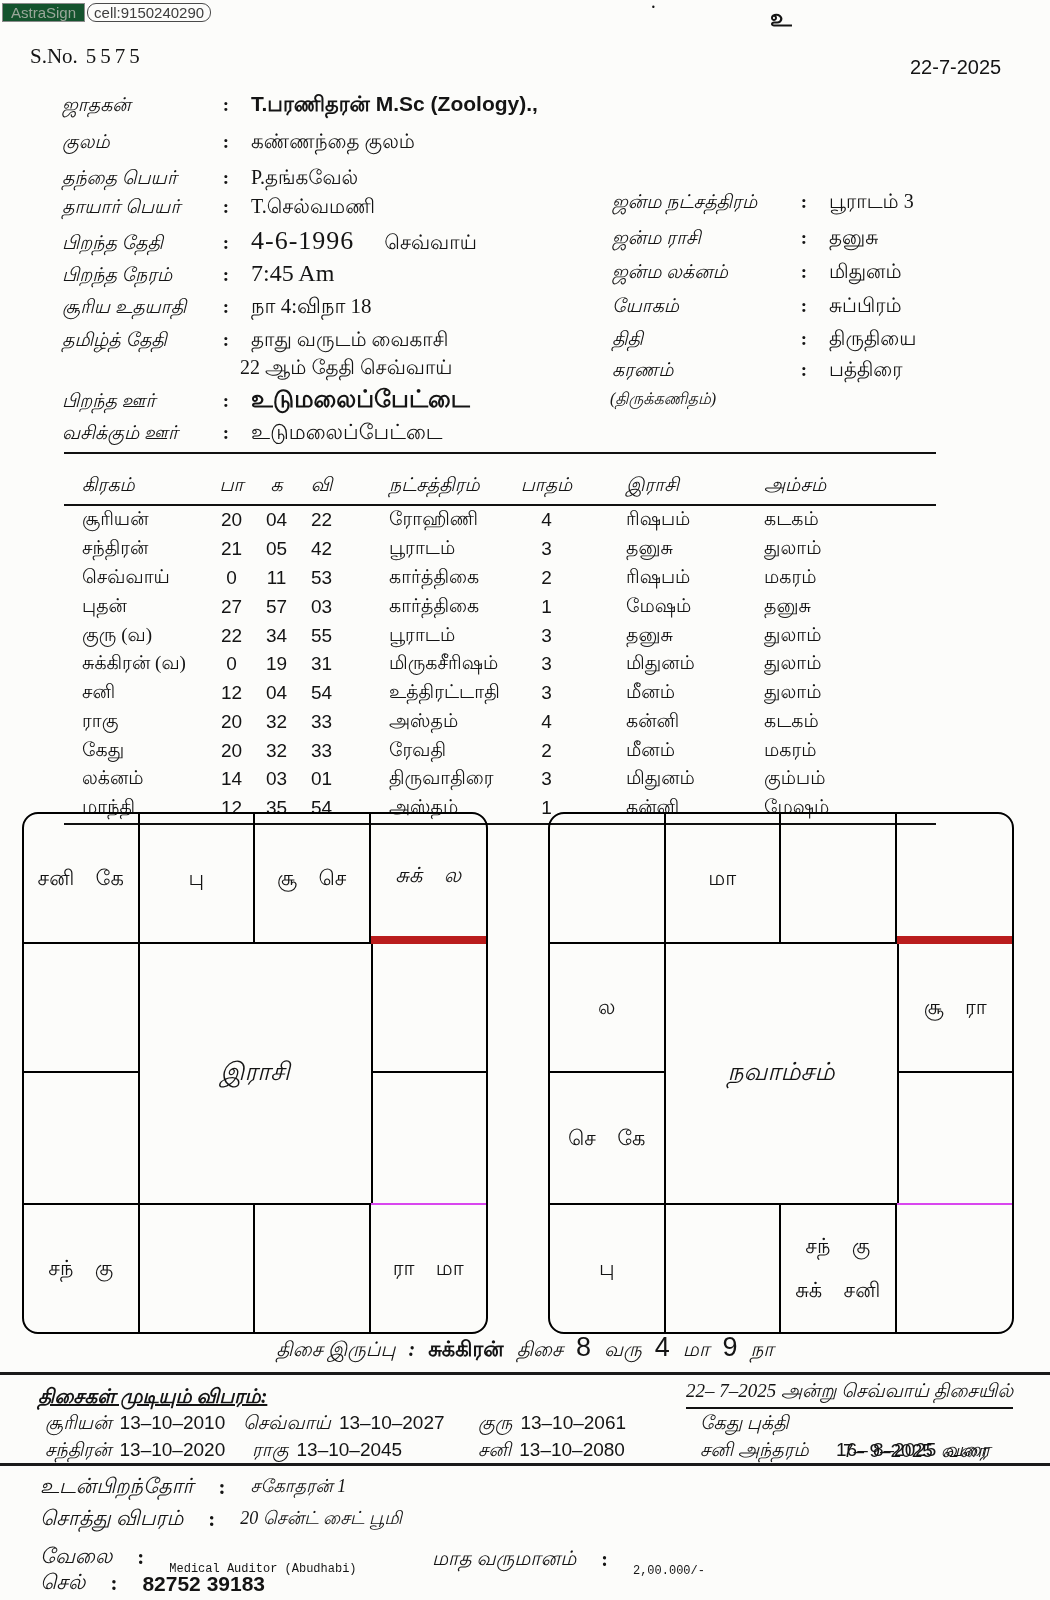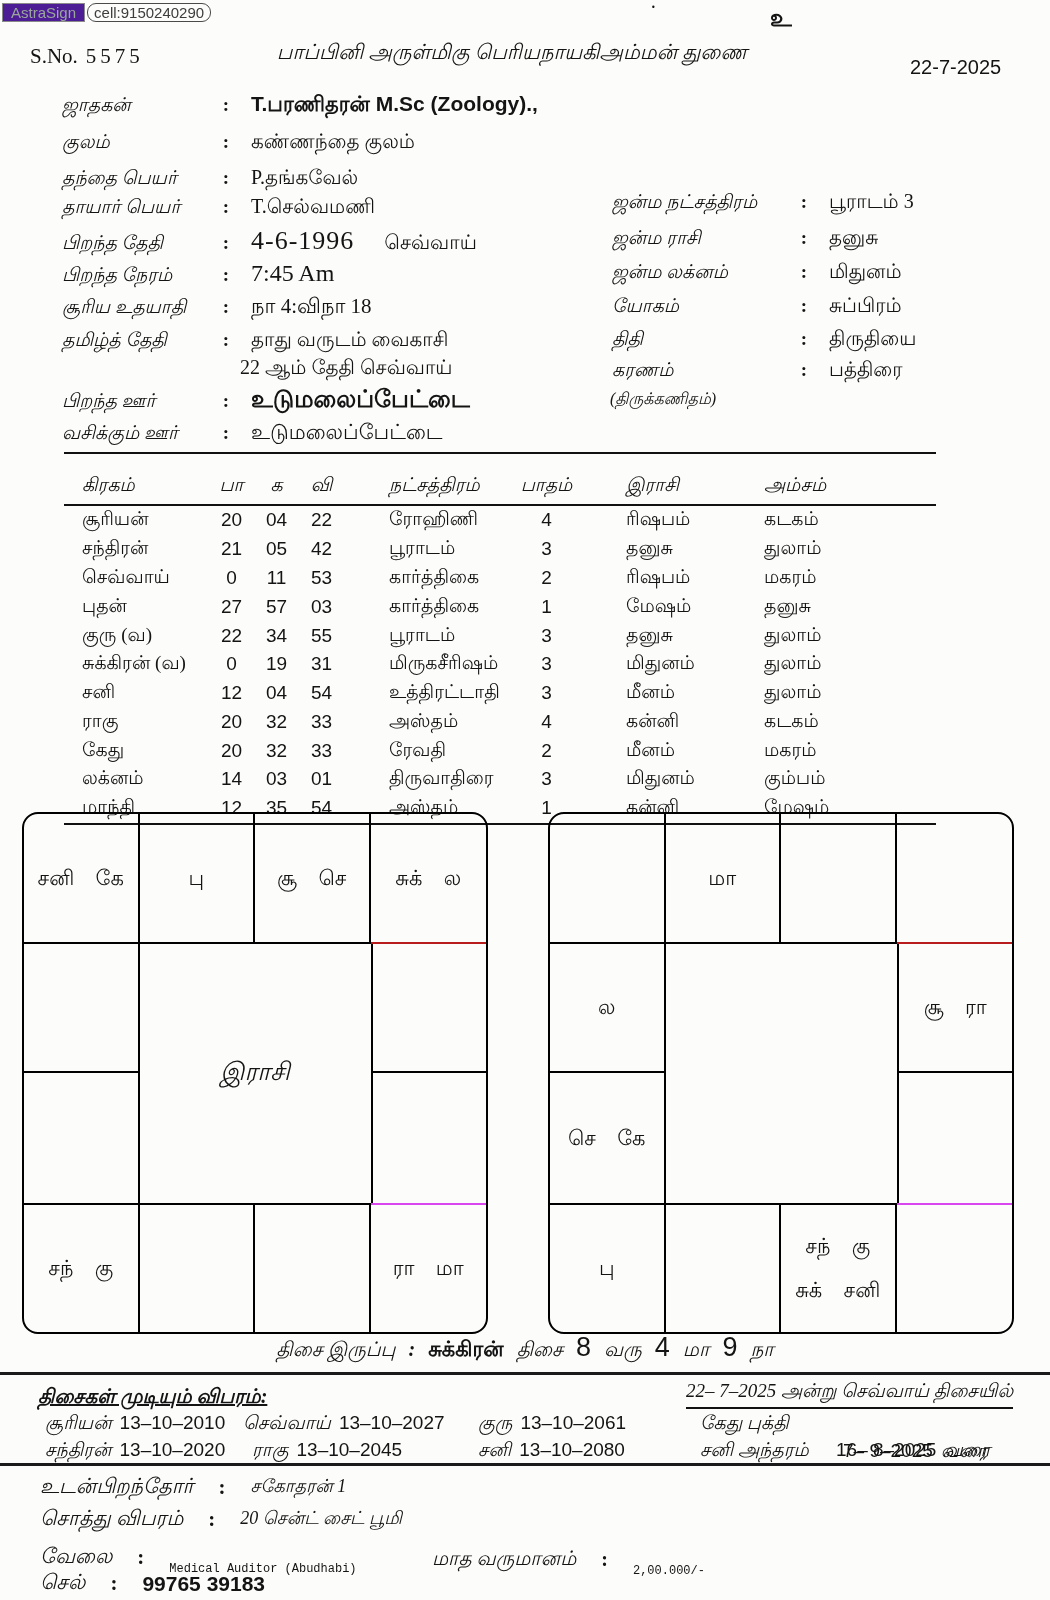--- a/index.html
+++ b/index.html
@@ -3,21 +3,21 @@
 <meta charset="utf-8">
 <style>
   html,body{margin:0;padding:0;background:#e8e8e8;}
   .page{position:relative;width:1050px;height:1600px;background:#fcfcfa;color:#141414;
         font-family:"Liberation Serif","DejaVu Serif",serif;overflow:hidden;margin:0 auto;}
   .abs{position:absolute;}
 
   
   .badges{position:absolute;left:2px;top:3px;display:flex;gap:2px;align-items:stretch;
           font-family:"Liberation Sans","DejaVu Sans",sans-serif;font-size:15px;}
-  .brand{border:1.5px solid #8a8a8a;padding:0 8px;color:#9aa79a;background:#4c1d95;}
+  .brand{border:1.5px solid #8a8a8a;padding:0 8px;color:#9aa79a;background:#14532d;}
   .cellno{border:1.5px solid #4a4a4a;border-radius:9px;padding:0 6px;color:#3d3d3d;}
   .dot{left:650px;top:-4px;font-size:20px;}
   .om{left:770px;top:5px;font-size:24px;font-weight:700;}
   .serial{left:30px;top:44px;font-size:21px;}
   .serial-num{letter-spacing:4px;margin-left:8px;}
   .doc-title{left:212px;top:40px;width:600px;text-align:center;font-size:21px;font-style:italic;}
   .doc-date{left:910px;top:56px;font-size:20px;font-family:"Liberation Sans","DejaVu Sans",sans-serif;}
 
   
   .drow{position:absolute;left:62px;display:flex;align-items:baseline;font-size:19px;}
@@ -47,21 +47,21 @@
 
   
   .chart{position:absolute;top:812px;width:462px;height:518px;border:2.5px solid #000;
          border-radius:16px;display:grid;grid-template-columns:1fr 1fr 1fr 1fr;
          grid-template-rows:1fr 1fr 1fr 1fr;overflow:hidden;}
   .chart .cc{display:flex;align-items:center;justify-content:center;font-size:21px;
              word-spacing:16px;white-space:pre-line;line-height:2.1;text-align:center;}
   .t1{grid-area:1/1;border-right:2px solid #000;border-bottom:2px solid #000;}
   .t2{grid-area:1/2;border-right:2px solid #000;border-bottom:2px solid #000;}
   .t3{grid-area:1/3;border-right:2px solid #000;border-bottom:2px solid #000;}
-  .t4{grid-area:1/4;border-bottom:2px solid #b91c1c;}
+  .t4{grid-area:1/4;border-bottom:8px solid #b91c1c;font-style:italic;}
   .ml1{grid-area:2/1;border-right:2px solid #000;border-bottom:2px solid #000;}
   .ml2{grid-area:3/1;border-right:2px solid #000;}
   .mr1{grid-area:2/4;border-left:2px solid #000;border-bottom:2px solid #000;}
   .mr2{grid-area:3/4;border-left:2px solid #000;}
   .b1{grid-area:4/1;border-right:2px solid #000;border-top:2px solid #000;}
   .b2{grid-area:4/2;border-right:2px solid #000;border-top:2px solid #000;}
   .b3{grid-area:4/3;border-right:2px solid #000;border-top:2px solid #000;}
   .b4{grid-area:4/4;border-top:2px solid #d946ef;}
   .ctr{grid-area:2/2/4/4;display:flex;align-items:center;justify-content:center;
        font-size:25px;font-style:italic;}
@@ -99,21 +99,20 @@
   <div class="badges">
     <span class="brand">AstraSign</span>
     <span class="cellno">cell:9150240290</span>
   </div>
   <div class="abs dot">·</div>
   <div class="abs om">உ</div>
 
   <div class="abs serial">
     <span>S.No.</span><span class="serial-num">5575</span>
   </div>
-  <div class="abs doc-title">பாப்பினி அருள்மிகு பெரியநாயகிஅம்மன் துணை</div>
   <div class="abs doc-date">22-7-2025</div>
 
   <div class="drow" style="top:92px">
     <div class="dlabel">ஜாதகன்</div>
     <div class="dcolon">:</div>
     <div class="dvalue v-bold">T.பரணிதரன் M.Sc (Zoology)., </div>
   </div>
   <div class="drow" style="top:130px">
     <div class="dlabel">குலம்</div>
     <div class="dcolon">:</div>
@@ -354,20 +353,21 @@
     <div class="cc t4"></div>
     <div class="cc ml1">ல</div>
     <div class="cc ml2">செ கே</div>
     <div class="cc mr1">சூ ரா</div>
     <div class="cc mr2"></div>
     <div class="cc b1">பு</div>
     <div class="cc b2"></div>
     <div class="cc b3">சந் கு
 சுக் சனி</div>
     <div class="cc b4"></div>
+    <div class="ctr">நவாம்சம்</div>
   </div>
 
   <div class="dasa-line">
     <span>திசை இருப்பு</span>
     <span class="dcolon" style="width:auto">:</span>
     <span class="planet">சுக்கிரன்</span>
     <span>திசை</span>
     <span class="bignum">8</span>
     <span>வரு</span>
     <span class="bignum">4</span>
@@ -439,16 +439,16 @@
     <span class="fvalue-en">Medical Auditor (Abudhabi)</span>
   </div>
   <div class="frow" style="left:432px;top:1540px;font-size:20px">
     <span class="flabel">மாத வருமானம்</span>
     <span class="fcolon">:</span>
     <span class="fvalue-en">2,00.000/-</span>
   </div>
   <div class="frow" style="top:1570px">
     <span class="flabel">செல்</span>
     <span class="fcolon">:</span>
-    <span class="fvalue-bold">99765 39183</span>
+    <span class="fvalue-bold">82752 39183</span>
   </div>
 
 </div>
 
 </body></html>

